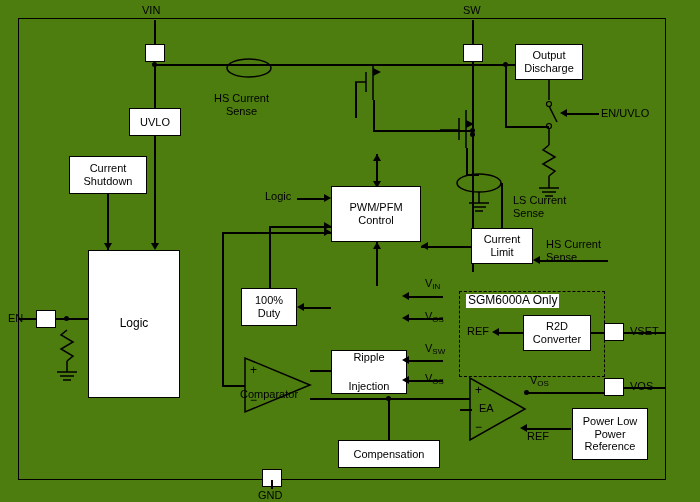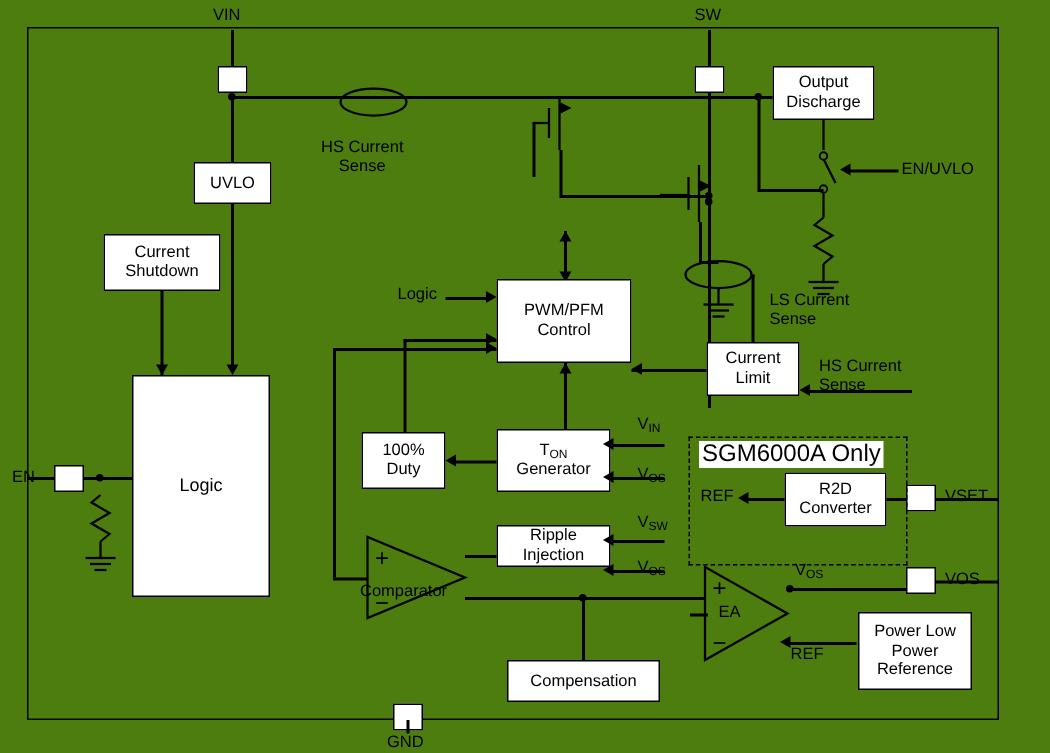--- a/index.html
+++ b/index.html
@@ -36,21 +36,21 @@
     background: #fff;
     box-sizing: border-box;
   }
   .lbl {
     position: absolute;
     font-size: 11px;
     color: #000;
     white-space: nowrap;
     line-height: 1.15;
   }
-  .lbl.small { font-size: 16px; }
+  .lbl.small { font-size: 12px; }
   .wire {
     position: absolute;
     background: #000;
   }
   .wire.h { height: 1.5px; }
   .wire.v { width: 1.5px; }
   .outer {
     position: absolute;
     border: 1.5px solid #000;
     box-sizing: border-box;
@@ -253,24 +253,20 @@
 
   <div class="box" style="left:241px; top:288px; width:56px; height:38px; flex-direction:column;">
     <span>100%</span>
     <span>Duty</span>
   </div>
 
   <div class="wire v" style="left:269px; top:226px; height:62px;"></div>
   <div class="wire h" style="left:269px; top:226px; width:62px;"></div>
   <div class="arrow right" style="left:324px; top:222px;"></div>
 
-  <div class="box" style="left:331px; top:286px; width:76px; height:42px; flex-direction:column;">
-    <span>T<sub>ON</sub></span>
-    <span>Generator</span>
-  </div>
 
   <div class="wire h" style="left:302px; top:307px; width:29px;"></div>
   <div class="arrow left" style="left:297px; top:303px;"></div>
 
   <div class="wire v" style="left:376px; top:242px; height:44px;"></div>
   <div class="arrow up" style="left:373px; top:242px;"></div>
 
   <div class="wire h" style="left:407px; top:296px; width:36px;"></div>
   <div class="arrow left" style="left:402px; top:292px;"></div>
   <div class="lbl" style="left:425px; top:277px;">V<sub>IN</sub></div>
@@ -285,21 +281,21 @@
   <div class="box" style="left:523px; top:315px; width:68px; height:36px; flex-direction:column;">
     <span>R2D</span>
     <span>Converter</span>
   </div>
   <div class="wire h" style="left:591px; top:332px; width:13px;"></div>
 
   <div class="wire h" style="left:497px; top:332px; width:26px;"></div>
   <div class="arrow left" style="left:492px; top:328px;"></div>
   <div class="lbl" style="left:467px; top:325px;">REF</div>
 
-  <div class="box" style="left:331px; top:350px; width:76px; height:28px; flex-direction:column;justify-content:space-between;">
+  <div class="box" style="left:331px; top:350px; width:76px; height:44px; flex-direction:column;justify-content:space-between;">
     <span>Ripple</span>
     <span>Injection</span>
   </div>
   <div class="wire h" style="left:407px; top:360px; width:36px;"></div>
   <div class="arrow left" style="left:402px; top:356px;"></div>
   <div class="lbl" style="left:425px; top:342px;">V<sub>SW</sub></div>
 
   <div class="wire h" style="left:407px; top:380px; width:36px;"></div>
   <div class="arrow left" style="left:402px; top:376px;"></div>
   <div class="lbl" style="left:425px; top:372px;">V<sub>OS</sub></div>

